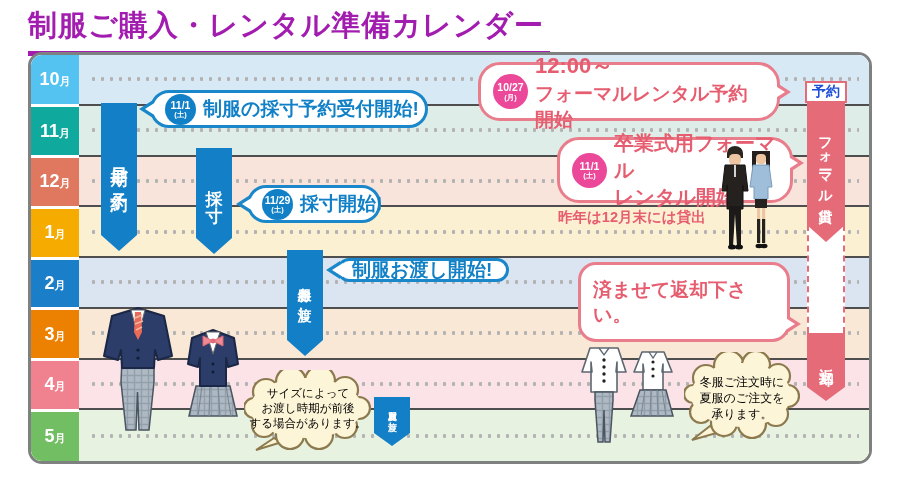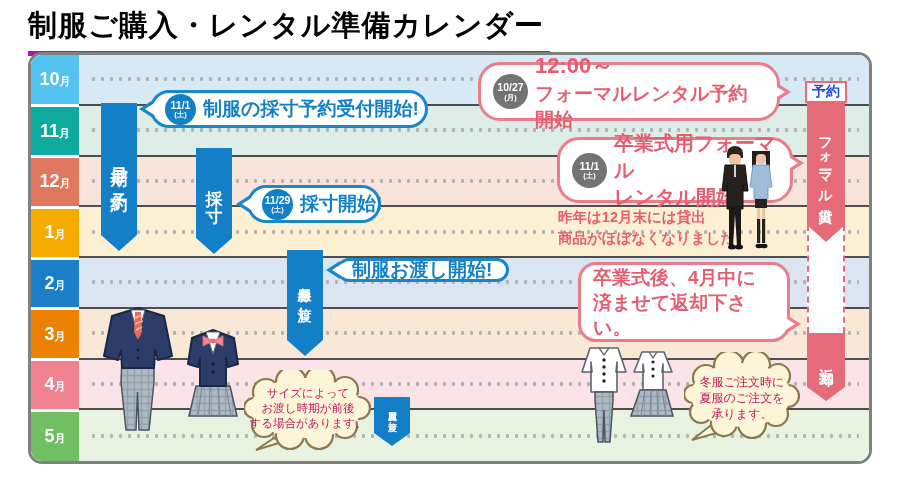--- a/index.html
+++ b/index.html
@@ -1,20 +1,20 @@
 <!DOCTYPE html>
 <html><head>
 <meta charset="utf-8">
 <style>
   html,body{margin:0;padding:0;background:#fff;}
   .stage{position:relative;width:900px;height:480px;background:#fff;overflow:hidden;
          font-family:"Liberation Sans","DejaVu Sans",sans-serif;}
 
   
-  .title{position:absolute;left:28px;top:6px;font-size:29px;font-weight:900;color:#000000;
+  .title{position:absolute;left:28px;top:6px;font-size:29px;font-weight:900;color:#a21caf;
          letter-spacing:1px;border-bottom:5px solid #a21caf;padding:0 6px 5px 0;}
 
   
   .calendar{position:absolute;left:28px;top:52px;width:838px;height:406px;
             border:3px solid #7f8080;border-radius:14px;overflow:hidden;background:#fff;
             display:flex;flex-direction:column;}
   .cal-row{flex:1;display:flex;position:relative;background:#fff;}
   .tab{width:48px;margin:1.5px 0;display:flex;align-items:center;justify-content:center;
        color:#fff;font-weight:bold;flex:0 0 auto;}
   .cal-row:first-child .tab{margin-top:0;align-items:center;}
@@ -63,21 +63,21 @@
 
   
   .bub{position:absolute;background:#fff;border-radius:20px;display:flex;align-items:center;
        gap:7px;padding:0 12px;box-sizing:border-box;z-index:5;font-weight:bold;}
   .bub.blue{border:3px solid #1a87ca;color:#1280c6;}
   .bub.pink{border:3px solid #ea7d8c;color:#e65d70;}
   .bub .lbl{white-space:nowrap;}
   .badge{border-radius:50%;color:#fff;display:flex;flex-direction:column;align-items:center;
          justify-content:center;line-height:1;flex:0 0 auto;}
   .badge.b{background:#1280c6;width:31px;height:31px;}
-  .badge.p{background:#737373;width:35px;height:35px;}
+  .badge.p{background:#ec4899;width:35px;height:35px;}
   .badge .d{font-size:10.5px;font-weight:bold;}
   .badge .w{font-size:7.5px;margin-top:1px;}
   .pt-l::before{content:"";position:absolute;left:-14px;top:50%;margin-top:-9px;width:0;height:0;
      border-style:solid;border-width:9px 14px 9px 0;border-color:transparent #1a87ca transparent transparent;}
   .pt-l::after{content:"";position:absolute;left:-8px;top:50%;margin-top:-7px;width:0;height:0;
      border-style:solid;border-width:7px 11px 7px 0;border-color:transparent #fff transparent transparent;}
   .pt-r::before{content:"";position:absolute;right:-14px;width:0;height:0;border-style:solid;
      border-width:9px 0 9px 14px;border-color:transparent transparent transparent #ea7d8c;}
   .pt-r::after{content:"";position:absolute;right:-8px;width:0;height:0;border-style:solid;
      border-width:7px 0 7px 11px;border-color:transparent transparent transparent #fff;}
@@ -94,21 +94,21 @@
   .bub-formal-start{left:557px;top:137px;width:236px;height:66px;border-radius:22px;}
   .bub-formal-start .l1,.bub-formal-start .l2{font-size:20px;}
   .bub-return-note{left:578px;top:262px;width:212px;height:80px;border-radius:18px;}
   .bub-return-note div{font-size:19px;line-height:25px;}
   .note-lastyear{position:absolute;left:558px;top:207px;color:#e65d70;font-weight:bold;
      font-size:14.5px;line-height:21px;z-index:4;}
 
   
   .cloud{position:absolute;z-index:5;}
   .cloud svg{position:absolute;left:0;top:0;}
-  .cloud .ctxt{position:absolute;width:100%;text-align:center;color:#be185d;font-size:11.5px;
+  .cloud .ctxt{position:absolute;width:100%;text-align:center;color:#000000;font-size:11.5px;
       line-height:15px;font-weight:500;}
   .cloud-size{left:244px;top:370px;width:128px;height:82px;}
   .cloud-size .ctxt{top:16px;}
   .cloud-order{left:684px;top:352px;width:116px;height:92px;}
   .cloud-order .ctxt{top:22px;font-size:12px;line-height:16px;}
 
   
   .illus{position:absolute;z-index:4;}
   .il-winter{left:96px;top:302px;}
   .il-summer{left:578px;top:344px;}
@@ -302,26 +302,24 @@
       <span class="w">(土)</span>
     </span>
     <span>
       <div class="l1">卒業式用フォーマル</div>
       <div class="l2">レンタル開始!</div>
     </span>
   </div>
 
   <div class="note-lastyear">
     <div>昨年は12月末には貸出</div>
-    <div>商品がほぼなくなりました。</div>
   </div>
 
   <div class="bub pink pt-r pt-bot bub-return-note">
     <span>
-      <div>卒業式後、4月中に</div>
       <div>済ませて返却下さい。</div>
     </span>
   </div>
 
   <div class="cloud cloud-size">
     <svg width="128" height="82" viewBox="0 0 128 82">
       <path d="M30 68 L12 80 L38 72 Z" fill="#fdf5d7" stroke="#8c7a4e" stroke-width="2"></path>
       <g fill="#fdf5d7" stroke="#8c7a4e" stroke-width="2.2">
         <circle cx="22" cy="22" r="13"></circle>
           <circle cx="47" cy="12" r="15"></circle>

